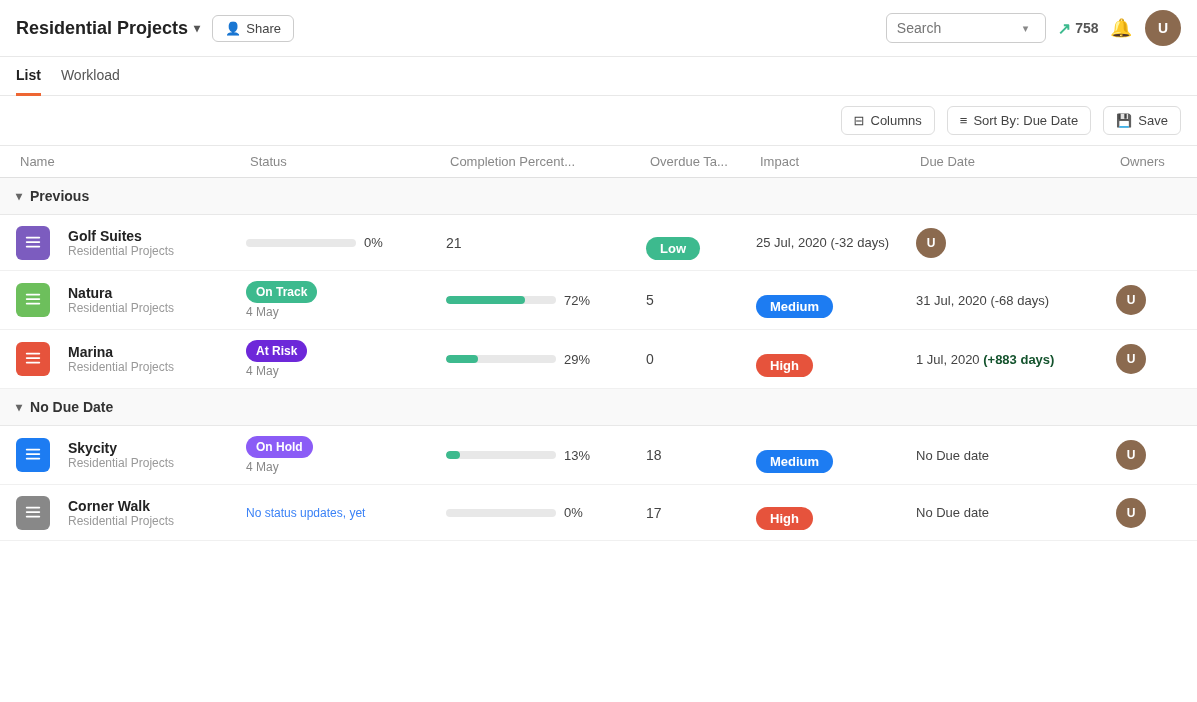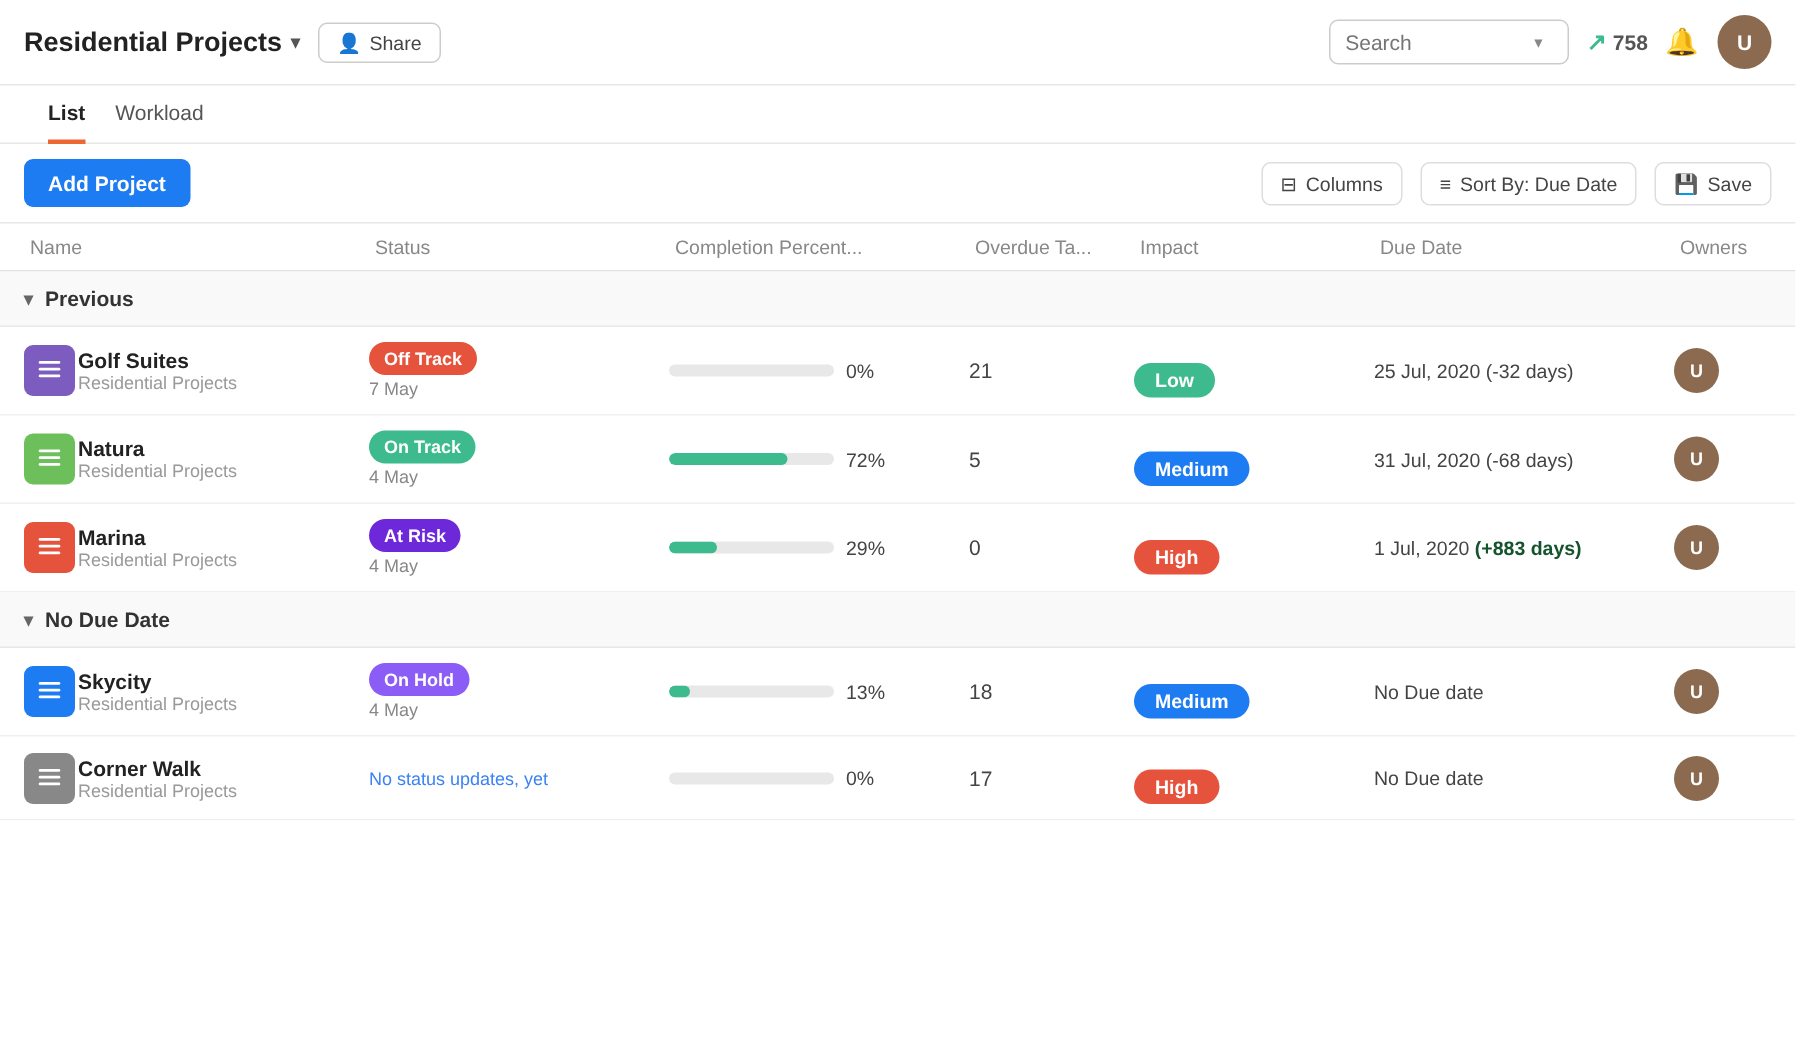--- a/index.html
+++ b/index.html
@@ -46,21 +46,21 @@
     .avatar {
       width: 36px; height: 36px; border-radius: 50%;
       background: #8b6a4f;
       overflow: hidden;
       display: flex; align-items: center; justify-content: center;
       color: #fff; font-size: 14px; font-weight: 600;
     }
 
     .tabs-bar {
       display: flex; align-items: center;
-      padding: 0 32px;
+      padding: 0 16px;
       border-bottom: 1px solid #e8e8e8;
       gap: 20px;
     }
     .tab {
       padding: 10px 0; cursor: pointer; font-size: 14px; color: #555;
       border-bottom: 3px solid transparent; margin-bottom: -1px;
     }
     .tab.active { color: #222; border-bottom-color: #e63 ; font-weight: 600; }
 
     .toolbar {
@@ -103,21 +103,21 @@
 
     .table-row {
       display: grid;
       grid-template-columns: 230px 200px 200px 110px 160px 200px 120px;
       padding: 10px 16px;
       border-bottom: 1px solid #f0f0f0;
       align-items: center;
     }
 
     .project-cell {
-      display: flex; align-items: center; gap: 2px;
+      display: flex; align-items: center; gap: 18px;
     }
     .proj-icon {
       width: 34px; height: 34px; border-radius: 6px;
       display: flex; align-items: center; justify-content: center;
       flex-shrink: 0;
     }
     .proj-icon svg { width: 18px; height: 18px; fill: #fff; }
     .proj-name { font-weight: 600; font-size: 14px; color: #222; }
     .proj-sub { font-size: 12px; color: #999; }
 
@@ -185,23 +185,20 @@
 <div class="tabs-bar">
   <div class="tab active">
     <span>List</span>
   </div>
   <div class="tab">
     <span>Workload</span>
   </div>
 </div>
 
 <div class="toolbar">
-  <button class="add-project-btn">
-    <span>Add Project</span>
-  </button>
   <div class="tool-spacer"></div>
   <button class="tool-btn">
     <span>⊟</span>
     <span>Columns</span>
   </button>
   <button class="tool-btn">
     <span>≡</span>
     <span>Sort By: Due Date</span>
   </button>
   <button class="tool-btn">
@@ -232,26 +229,20 @@
       <rect x="2" y="3" width="16" height="2" rx="1"></rect>
       <rect x="2" y="8" width="16" height="2" rx="1"></rect>
       <rect x="2" y="13" width="16" height="2" rx="1"></rect>
     </svg>
         </div>
         <div>
           <div class="proj-name">Golf Suites</div>
           <div class="proj-sub">Residential Projects</div>
         </div>
       </div>
-      <div>
-        <div>
-        <span class="status-pill" style="background:#e6533c;">Off Track</span>
-        <div class="status-date">7 May</div>
-      </div>
-      </div>
       <div class="completion-cell">
         <div class="progress-bar-bg">
           <div class="progress-bar-fill" style="width:0%;background:#ccc;"></div>
         </div>
         <span class="pct-label">0%</span>
       </div>
       <div class="overdue-num">21</div>
       <div>
         <span class="impact-badge" style="background:#3dba8e;">Low</span>
       </div>

